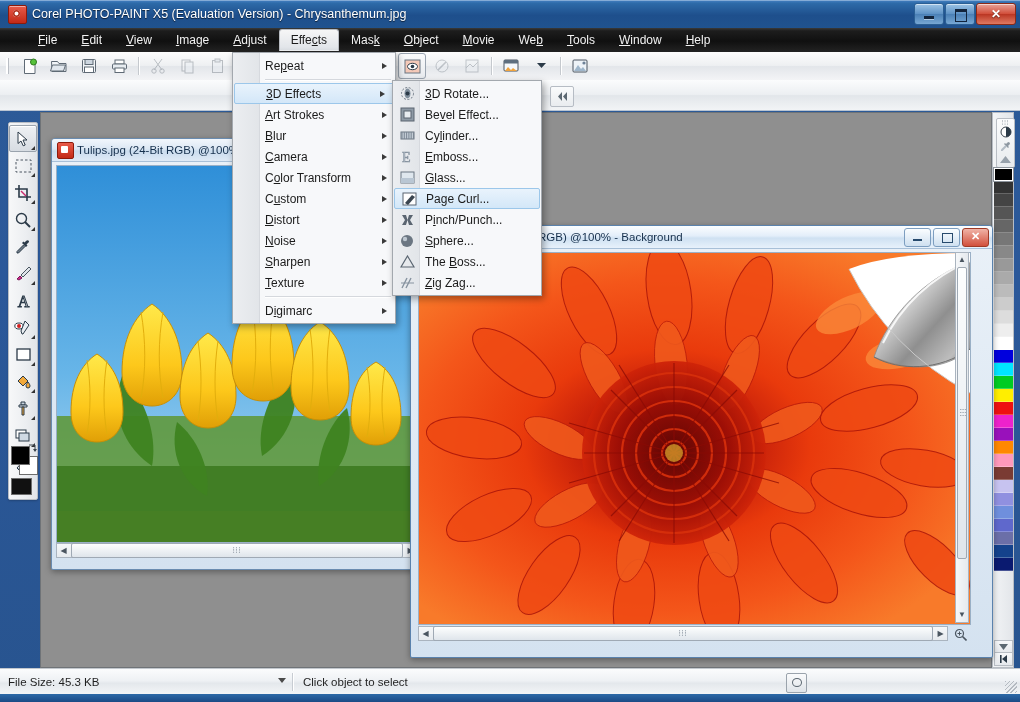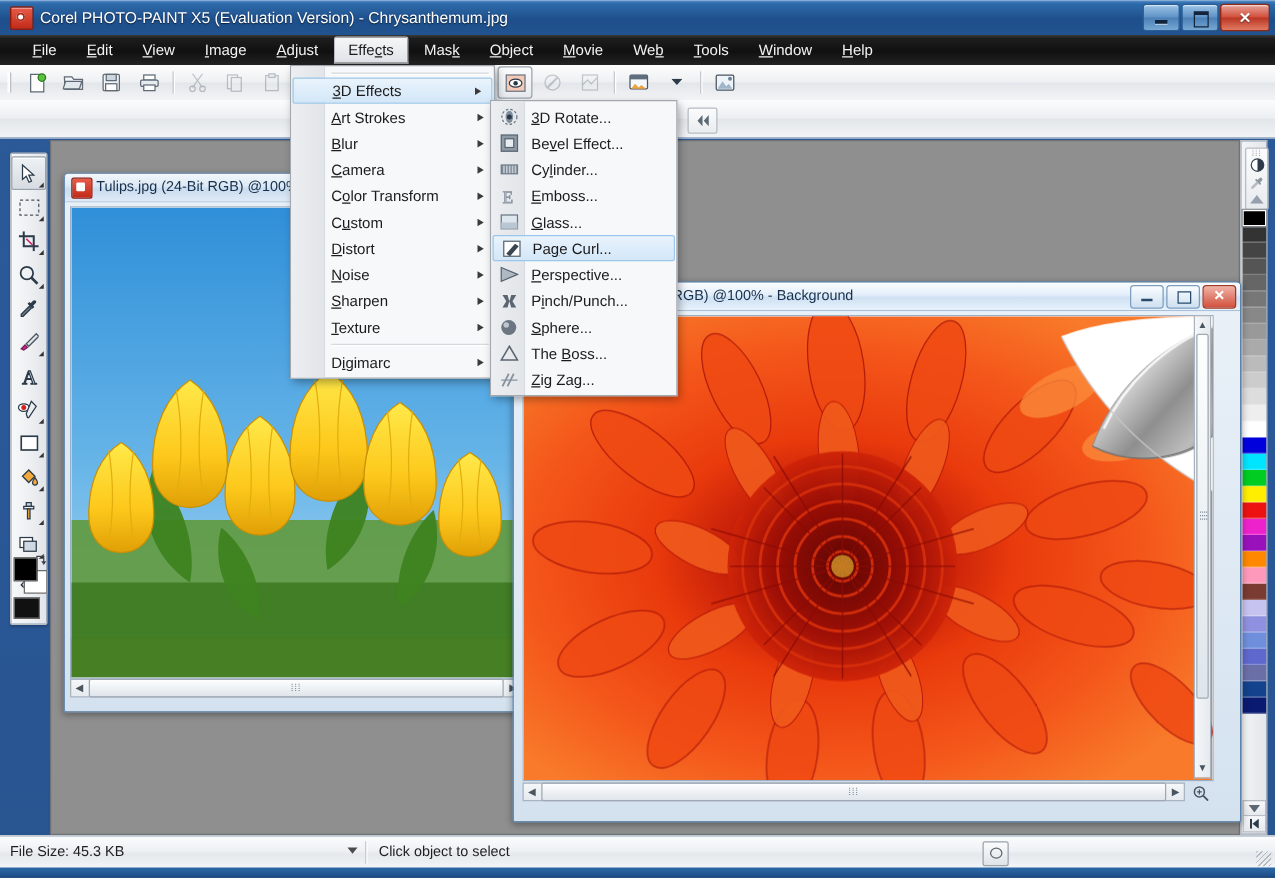--- a/index.html
+++ b/index.html
@@ -56,21 +56,21 @@
     color:#12243c;font-size:11px;line-height:1;font-family:"Liberation Sans",sans-serif;
     text-shadow:0 1px 0 rgba(255,255,255,.5);}
   .wbtn.close .g{color:#fff;font-weight:bold;font-size:12px;text-shadow:0 1px 1px rgba(0,0,0,.5);}
   .wbtn .minbar{position:absolute;left:9px;top:12px;width:10px;height:3px;background:#12243c;box-shadow:0 1px 0 rgba(255,255,255,.5);}
   .wbtn .maxbox{position:absolute;left:9px;top:5px;width:10px;height:9px;border:1.5px solid #12243c;border-top-width:3px;}
 
   
   .menubar{
     position:absolute;left:0;top:28px;width:1020px;height:24px;
     background:linear-gradient(180deg,#3a3a3a 0%,#1d1d1d 12%,#101010 55%,#232323 100%);
-    display:flex;align-items:center;padding-left:14px;box-sizing:border-box;
+    display:flex;align-items:center;padding-left:26px;box-sizing:border-box;
   }
   .mi{
     height:20px;line-height:20px;padding:0 11px;color:#f2f2f2;font-size:12px;
     white-space:nowrap;border:1px solid transparent;border-radius:2px;
   }
   .mi u{text-decoration:underline;}
   .mi.active{
     background:linear-gradient(180deg,#f6f6f6,#dfe3e8);
     color:#1b1b1b;border:1px solid #b8bcc2;border-bottom-color:#f4f6f8;
     border-radius:3px 3px 0 0;
@@ -860,20 +860,24 @@
     <div class="sb-div" style="left:292px;"></div>
     <div class="sb-hint">Click object to select</div>
     <div class="sb-icon"></div>
     <div class="sb-grip"></div>
   </div>
   <div class="bottomedge"></div>
 
   <div class="menu" style="left:232px;top:52px;width:164px;">
     <div class="gutter"></div>
     <div id="effects-menu-rows">
+        <div class="mrow">
+          <span>Re<u>p</u>eat</span>
+          <i class="arrow"></i>
+        </div>
         <div class="msep"></div>
         <div class="mrow hl">
           <span><u>3</u>D Effects</span>
           <i class="arrow"></i>
         </div>
         <div class="mrow">
           <span><u>A</u>rt Strokes</span>
           <i class="arrow"></i>
         </div>
         <div class="mrow">
@@ -968,28 +972,20 @@
           <span class="mico">
             <svg width="15" height="14" viewBox="0 0 15 14">
               <rect x="1" y="1" width="13" height="12" fill="#ffffff" stroke="#5a6571"></rect>
               <path d="M3 11l7-8 3 2-7 8z" fill="#3a4550"></path>
             </svg>
           </span>
           <span>Pa<u>g</u>e Curl...</span>
         </div>
         <div class="mrow">
           <span class="mico">
-            <svg width="15" height="13" viewBox="0 0 15 13">
-              <path d="M1 1l13 5.5L1 12z" fill="#aeb9c4" stroke="#5a6571"></path>
-            </svg>
-          </span>
-          <span><u>P</u>erspective...</span>
-        </div>
-        <div class="mrow">
-          <span class="mico">
             <svg width="15" height="14" viewBox="0 0 15 14">
               <path d="M2 2h4l1.5 5L9 2h4l-3 5 3 5H9L7.5 7 6 12H2l3-5z" fill="#5a6571"></path>
             </svg>
           </span>
           <span>P<u>i</u>nch/Punch...</span>
         </div>
         <div class="mrow">
           <span class="mico">
             <svg width="14" height="14" viewBox="0 0 14 14">
               <circle cx="7" cy="7" r="6" fill="#6b7682"></circle>

